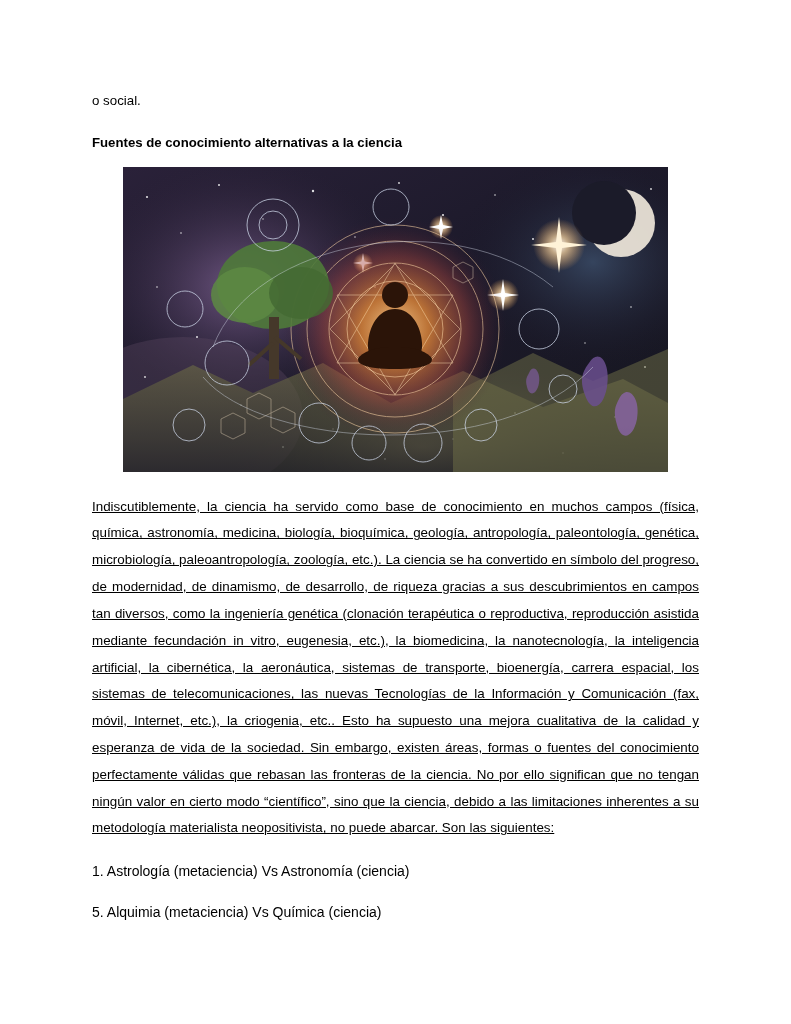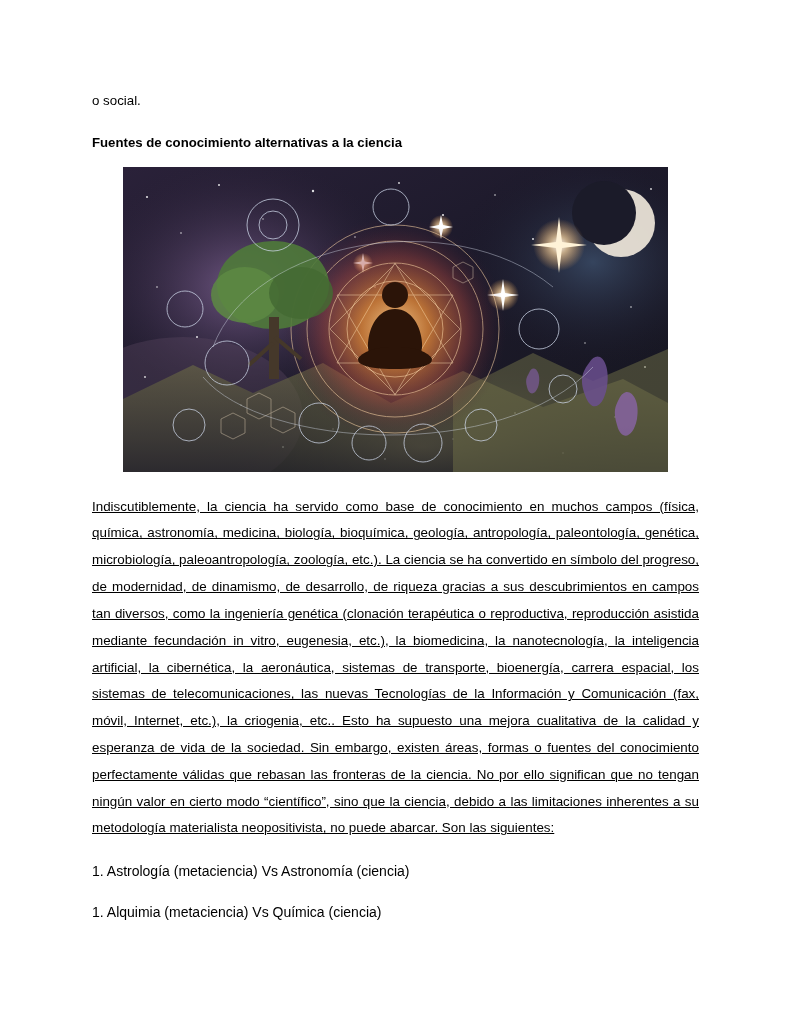--- a/index.html
+++ b/index.html
@@ -229,15 +229,15 @@
       <g fill="none" stroke="#dfe7f5" stroke-width="0.9" opacity="0.45">
         <path d="M90 180 C130 72 330 38 430 120"></path>
         <path d="M80 210 C140 282 380 296 470 200"></path>
       </g>
     </svg>
   </div>
 
   <p class="body-text">Indiscutiblemente, la ciencia ha servido como base de conocimiento en muchos campos (física, química, astronomía, medicina, biología, bioquímica, geología, antropología, paleontología, genética, microbiología, paleoantropología, zoología, etc.). La ciencia se ha convertido en símbolo del progreso, de modernidad, de dinamismo, de desarrollo, de riqueza gracias a sus descubrimientos en campos tan diversos, como la ingeniería genética (clonación terapéutica o reproductiva, reproducción asistida mediante fecundación in vitro, eugenesia, etc.), la biomedicina, la nanotecnología, la inteligencia artificial, la cibernética, la aeronáutica, sistemas de transporte, bioenergía, carrera espacial, los sistemas de telecomunicaciones, las nuevas Tecnologías de la Información y Comunicación (fax, móvil, Internet, etc.), la criogenia, etc.. Esto ha supuesto una mejora cualitativa de la calidad y esperanza de vida de la sociedad. Sin embargo, existen áreas, formas o fuentes del conocimiento perfectamente válidas que rebasan las fronteras de la ciencia. No por ello significan que no tengan ningún valor en cierto modo “científico”, sino que la ciencia, debido a las limitaciones inherentes a su metodología materialista neopositivista, no puede abarcar. Son las siguientes:</p>
 
   <p class="list-item">1. Astrología (metaciencia) Vs Astronomía (ciencia)</p>
-  <p class="list-item">1. Alquimia (metaciencia) Vs Química (ciencia)</p>
+  <p class="list-item">5. Alquimia (metaciencia) Vs Química (ciencia)</p>
 
 </div>
 
 </body></html>

